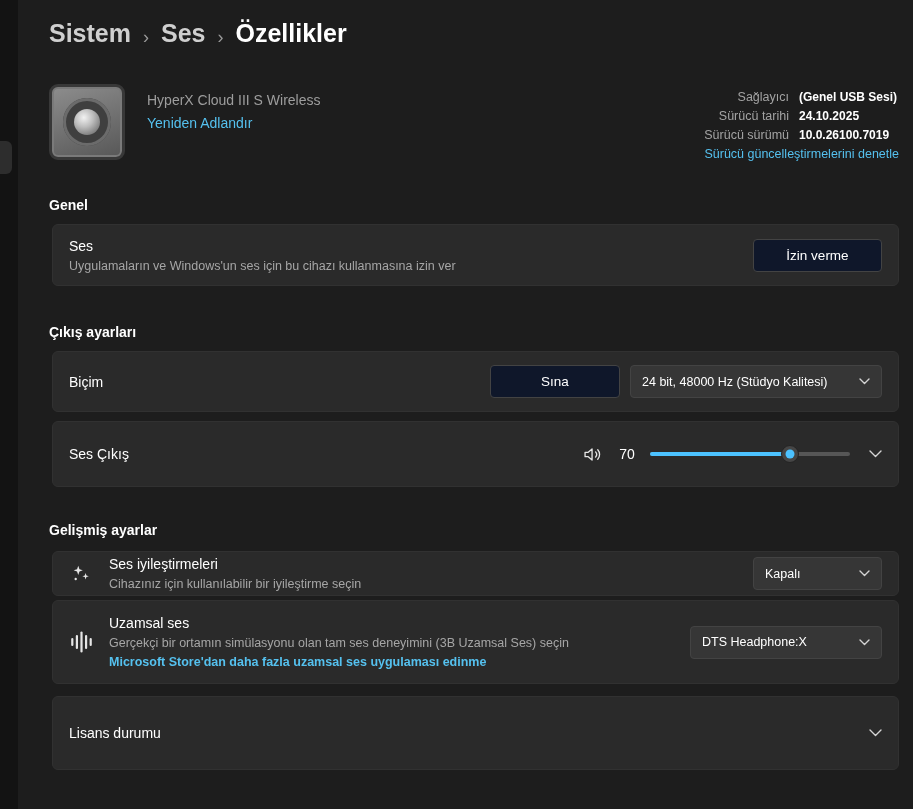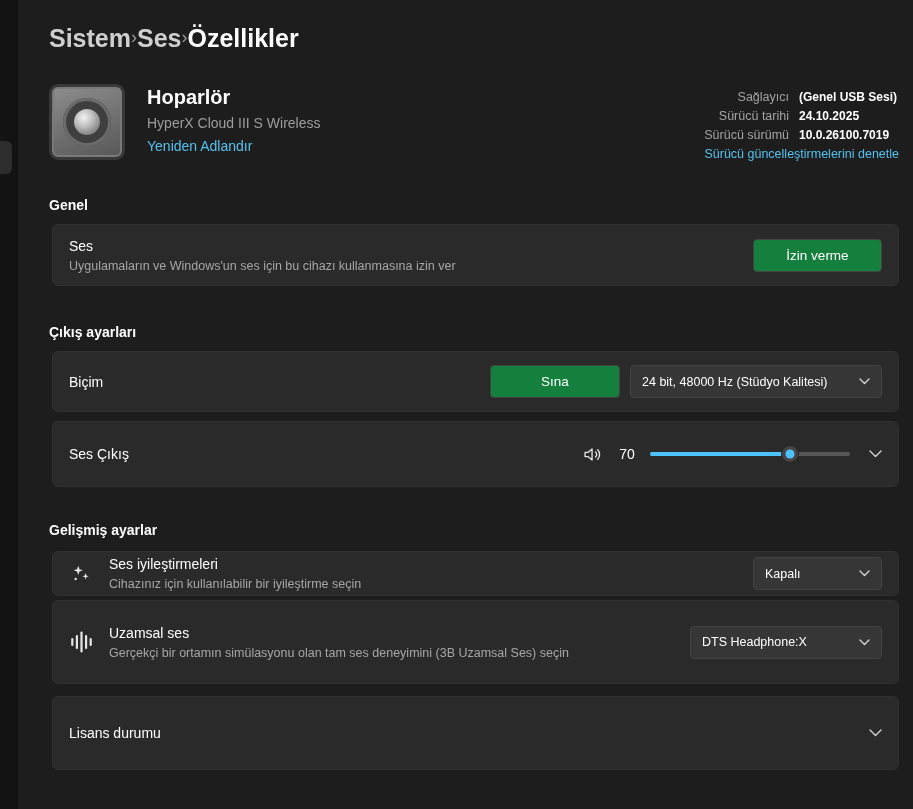--- a/index.html
+++ b/index.html
@@ -9,21 +9,21 @@
     color:#ffffff;
     font-family:"Liberation Sans", sans-serif;
     position:relative;
   }
   .left-rail { position:absolute; left:0; top:0; width:18px; height:809px; background:#131313; }
   .nav-fragment { position:absolute; left:0; top:141px; width:12px; height:33px; background:#2d2d2d; border-radius:0 6px 6px 0; }
 
   .page { position:absolute; left:49px; right:14px; top:0; }
 
   
-  .breadcrumb { padding-top:24px; height:48px; display:flex; align-items:flex-start; }
+  .breadcrumb { padding-top:24px; height:48px; display:flex; align-items:flex-end; gap:12px; }
   .bc-item { font-size:25px; font-weight:600; color:#cfcfcf; cursor:default; }
   .bc-item.current { color:#ffffff; }
   .bc-sep { font-size:18px; color:#9a9a9a; padding-top:3px; }
 
   
   .device-header { margin-top:36px; display:flex; align-items:flex-start; }
   .device-image {
     width:76px; height:76px; border-radius:9px; position:relative; flex:none;
     background:linear-gradient(160deg,#8d8d8d,#575757);
     border:3px solid #383838;
@@ -64,21 +64,21 @@
   .card-license { margin-top:12px; height:74px; }
 
   .card-title { font-size:14px; color:#ffffff; }
   .card-desc  { font-size:12.5px; color:#a6a6a6; margin-top:5px; }
   .card-link  { font-size:12.5px; font-weight:700; margin-top:5px; display:inline-block; }
   .card-text  { flex:1; min-width:0; }
 
   .icon-col { width:24px; flex:none; margin-right:16px; display:flex; justify-content:center; }
 
   .btn {
-    background:#15803d; border:1px solid #434343; border-radius:4px; color:#ffffff;
+    background:#0f172a; border:1px solid #434343; border-radius:4px; color:#ffffff;
     font-family:"Liberation Sans", sans-serif; font-size:13.5px; height:33px; cursor:pointer;
     display:flex; align-items:center; justify-content:center; flex:none;
   }
   .btn-allow { width:129px; }
   .btn-test  { width:130px; }
 
   .dropdown {
     background:#363636; border:1px solid #434343; border-radius:4px; color:#ffffff;
     font-size:12.5px; height:33px; cursor:pointer; flex:none;
     display:flex; align-items:center; justify-content:space-between; padding:0 11px; gap:8px;
@@ -121,21 +121,20 @@
     <span class="bc-item current">Özellikler</span>
   </div>
 
   <div class="device-header">
     <div class="device-image">
       <div class="spk-ring">
         <div class="spk-cone"></div>
       </div>
     </div>
     <div class="device-text">
-      <div class="device-name">Hoparlör</div>
       <div class="device-model">HyperX Cloud III S Wireless</div>
       <a class="link rename">Yeniden Adlandır</a>
     </div>
     <div class="device-info">
       <span class="info-label">Sağlayıcı</span>
       <span class="info-value">(Genel USB Sesi)</span>
       <span class="info-label">Sürücü tarihi</span>
       <span class="info-value">24.10.2025</span>
       <span class="info-label">Sürücü sürümü</span>
       <span class="info-value">10.0.26100.7019</span>
@@ -227,20 +226,21 @@
             <rect x="4.8" y="4" width="2.2" height="14" rx="1.1"></rect>
             <rect x="9.4" y="0.5" width="2.2" height="21" rx="1.1"></rect>
             <rect x="14" y="4" width="2.2" height="14" rx="1.1"></rect>
             <rect x="18.6" y="7" width="2.2" height="8" rx="1.1"></rect>
           </g>
         </svg>
     </div>
     <div class="card-text">
       <div class="card-title">Uzamsal ses</div>
       <div class="card-desc">Gerçekçi bir ortamın simülasyonu olan tam ses deneyimini (3B Uzamsal Ses) seçin</div>
+      <a class="link card-link">Microsoft Store'dan daha fazla uzamsal ses uygulaması edinme</a>
     </div>
     <div class="spatial-dd-wrap">
       <div class="dropdown dd-spatial">
         <span class="dd-label">DTS Headphone:X</span>
         <span class="chev">
           <svg width="11" height="7" viewBox="0 0 11 7">
               <path d="M1 1l4.5 4.5L10 1" fill="none" stroke="#d4d4d4" stroke-width="1.4" stroke-linecap="round" stroke-linejoin="round"></path>
             </svg>
         </span>
       </div>

